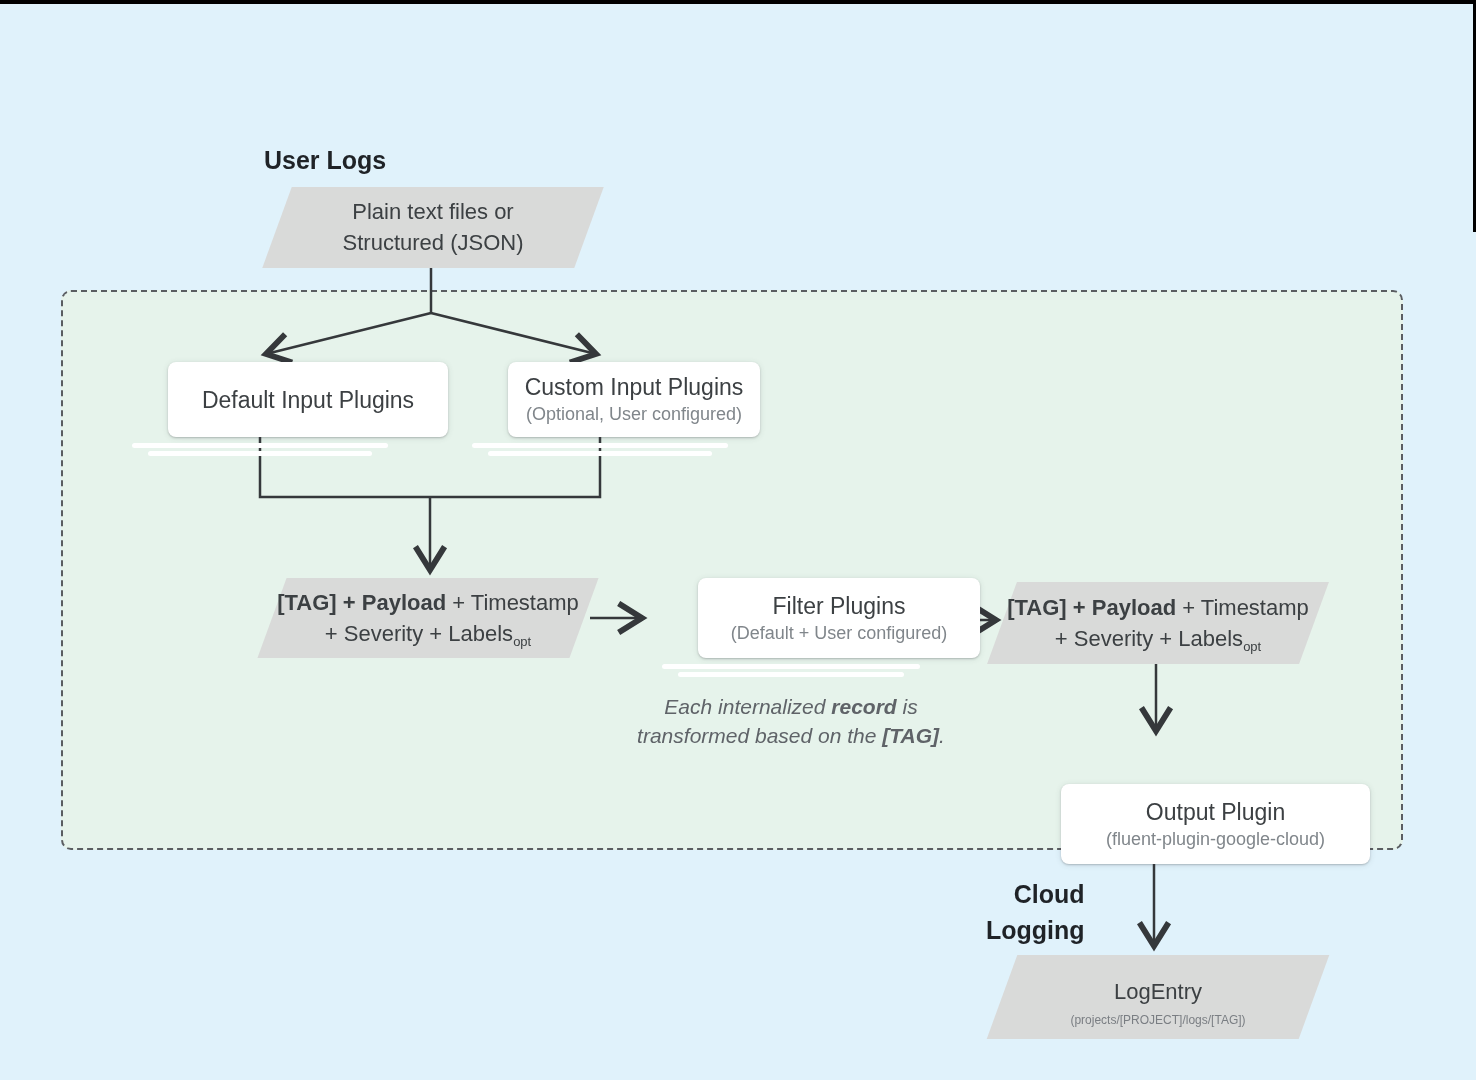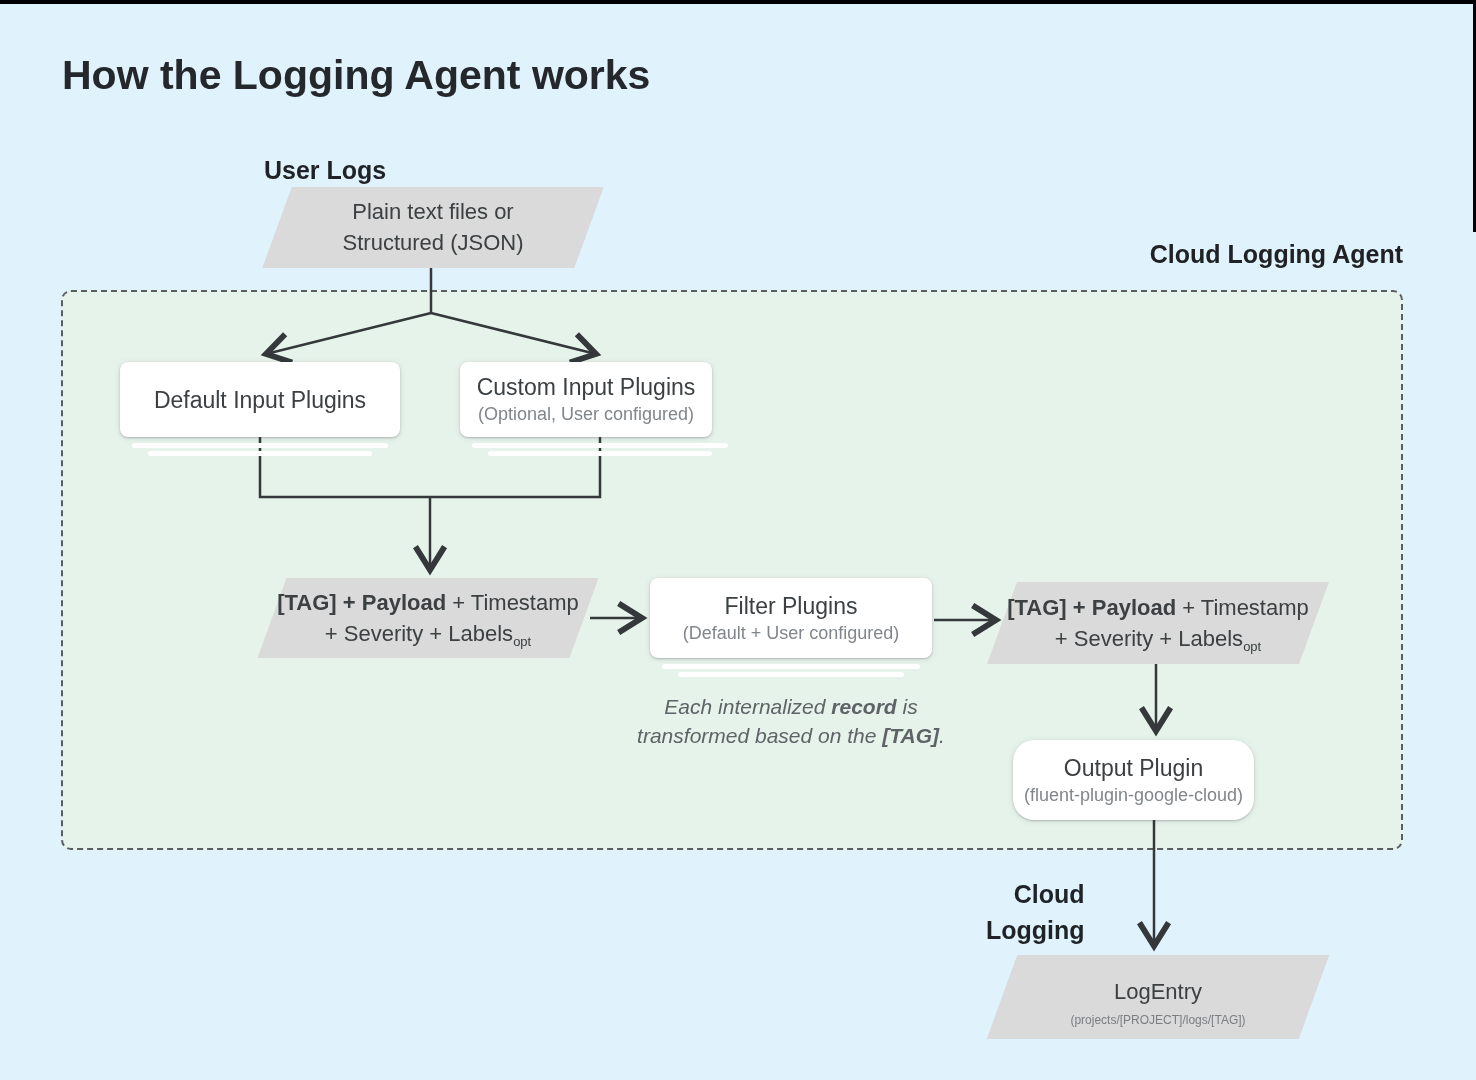--- a/index.html
+++ b/index.html
@@ -42,45 +42,44 @@
   .para-text .b{font-weight:700;text-align:right;}
   .para-text sub{font-size:13px;}
   .para .title-line{font-size:22px;color:#3c4043;line-height:30px;}
   .para .sub-line{font-size:12px;color:#7a7e83;line-height:27px;}
 
   .card{
     position:absolute;background:#fff;border-radius:8px;z-index:3;
     display:flex;flex-direction:column;align-items:center;justify-content:center;
     box-shadow:0 1px 2px rgba(60,64,67,.28),0 1px 6px rgba(60,64,67,.12);
     text-align:center;
+    margin-left:48px;
   }
   .card-title{font-size:23px;color:#3c4043;line-height:30px;}
   .card-sub{font-size:18px;color:#80868b;line-height:25px;}
 
   .stack-line{position:absolute;background:#fff;height:5px;border-radius:3px;z-index:3;}
 
   .note{
     position:absolute;left:630px;top:692px;width:322px;z-index:3;
     text-align:center;font-style:italic;font-size:21px;line-height:29px;color:#5f6368;
   }
   .note .b{font-weight:700;}
 </style>
 </head>
 <body>
 
 <div id="stage">
 
   <div class="edge-bar-top"></div>
   <div class="edge-bar-right"></div>
 
-  <div class="page-title">How the Logging Agent works</div>
 
-  <div class="flow-label" style="left:264px;top:152px;">User Logs</div>
+  <div class="flow-label" style="left:264px;top:142px;">User Logs</div>
 
-  <div class="agent-label">Cloud Logging Agent</div>
 
   <div class="agent-box"></div>
 
   <svg class="connectors" width="1476" height="1080" viewBox="0 0 1476 1080">
     <defs>
       <marker id="arrow" viewBox="0 0 12 12" refX="10" refY="6" markerWidth="14" markerHeight="14" orient="auto-start-reverse">
         <path d="M2,1 L10,6 L2,11" style="stroke-width:2"></path>
       </marker>
     </defs>
     <path d="M431,268 V313"></path>
@@ -139,21 +138,21 @@
   <div class="flow-label" style="left:986px;top:534px;">Log Records</div>
 
   <div class="para" style="left:1002px;top:582px;width:312px;height:82px;">
     <div class="para-bg"></div>
     <div class="para-text" style="padding-top:10px;">
       <div><span class="b">[TAG] + Payload</span><span> + Timestamp</span></div>
       <div><span>+ Severity + Labels</span><sub>opt</sub></div>
     </div>
   </div>
 
-  <div class="card" style="left:1013px;top:740px;width:241px;height:80px;border-radius:21px;">
+  <div class="card" style="left:1013px;top:784px;width:309px;height:80px;">
     <div class="card-title">Output Plugin</div>
     <div class="card-sub">(fluent-plugin-google-cloud)</div>
   </div>
 
   <div class="flow-label" style="left:986px;top:876px;text-align:right;">
     <div>Cloud</div>
     <div>Logging</div>
   </div>
 
   <div class="para" style="left:1002px;top:955px;width:312px;height:84px;">

